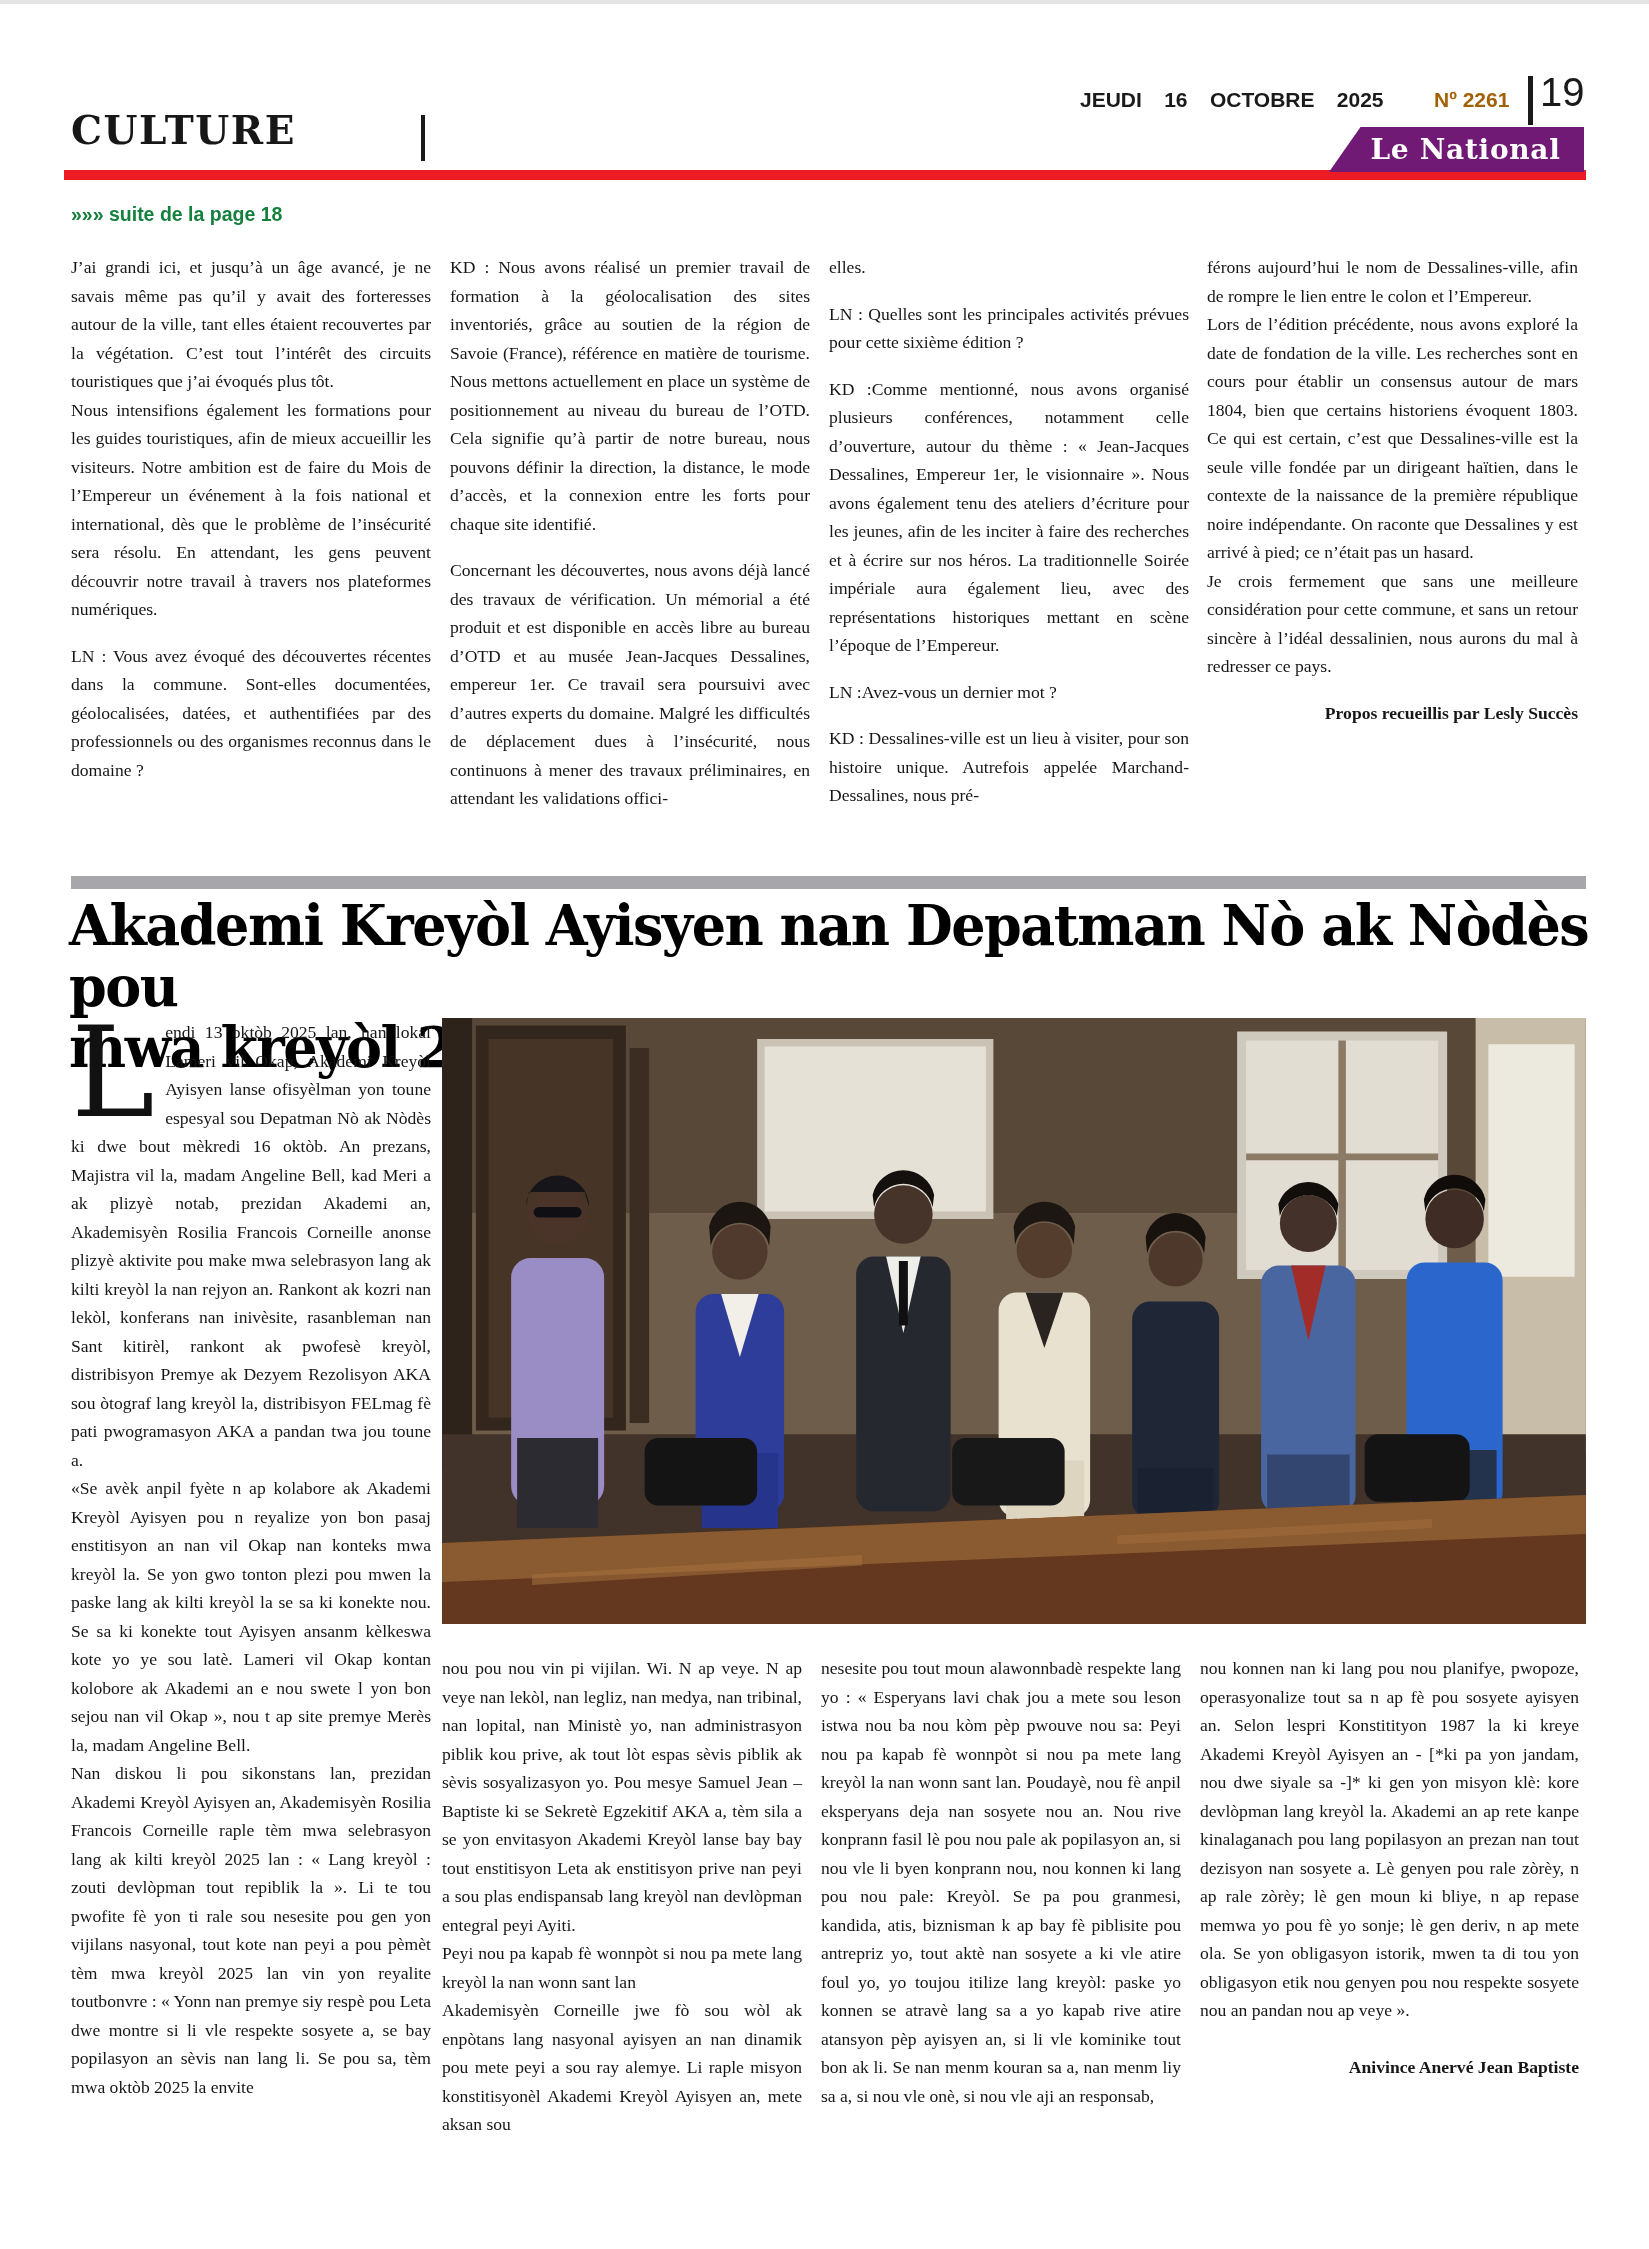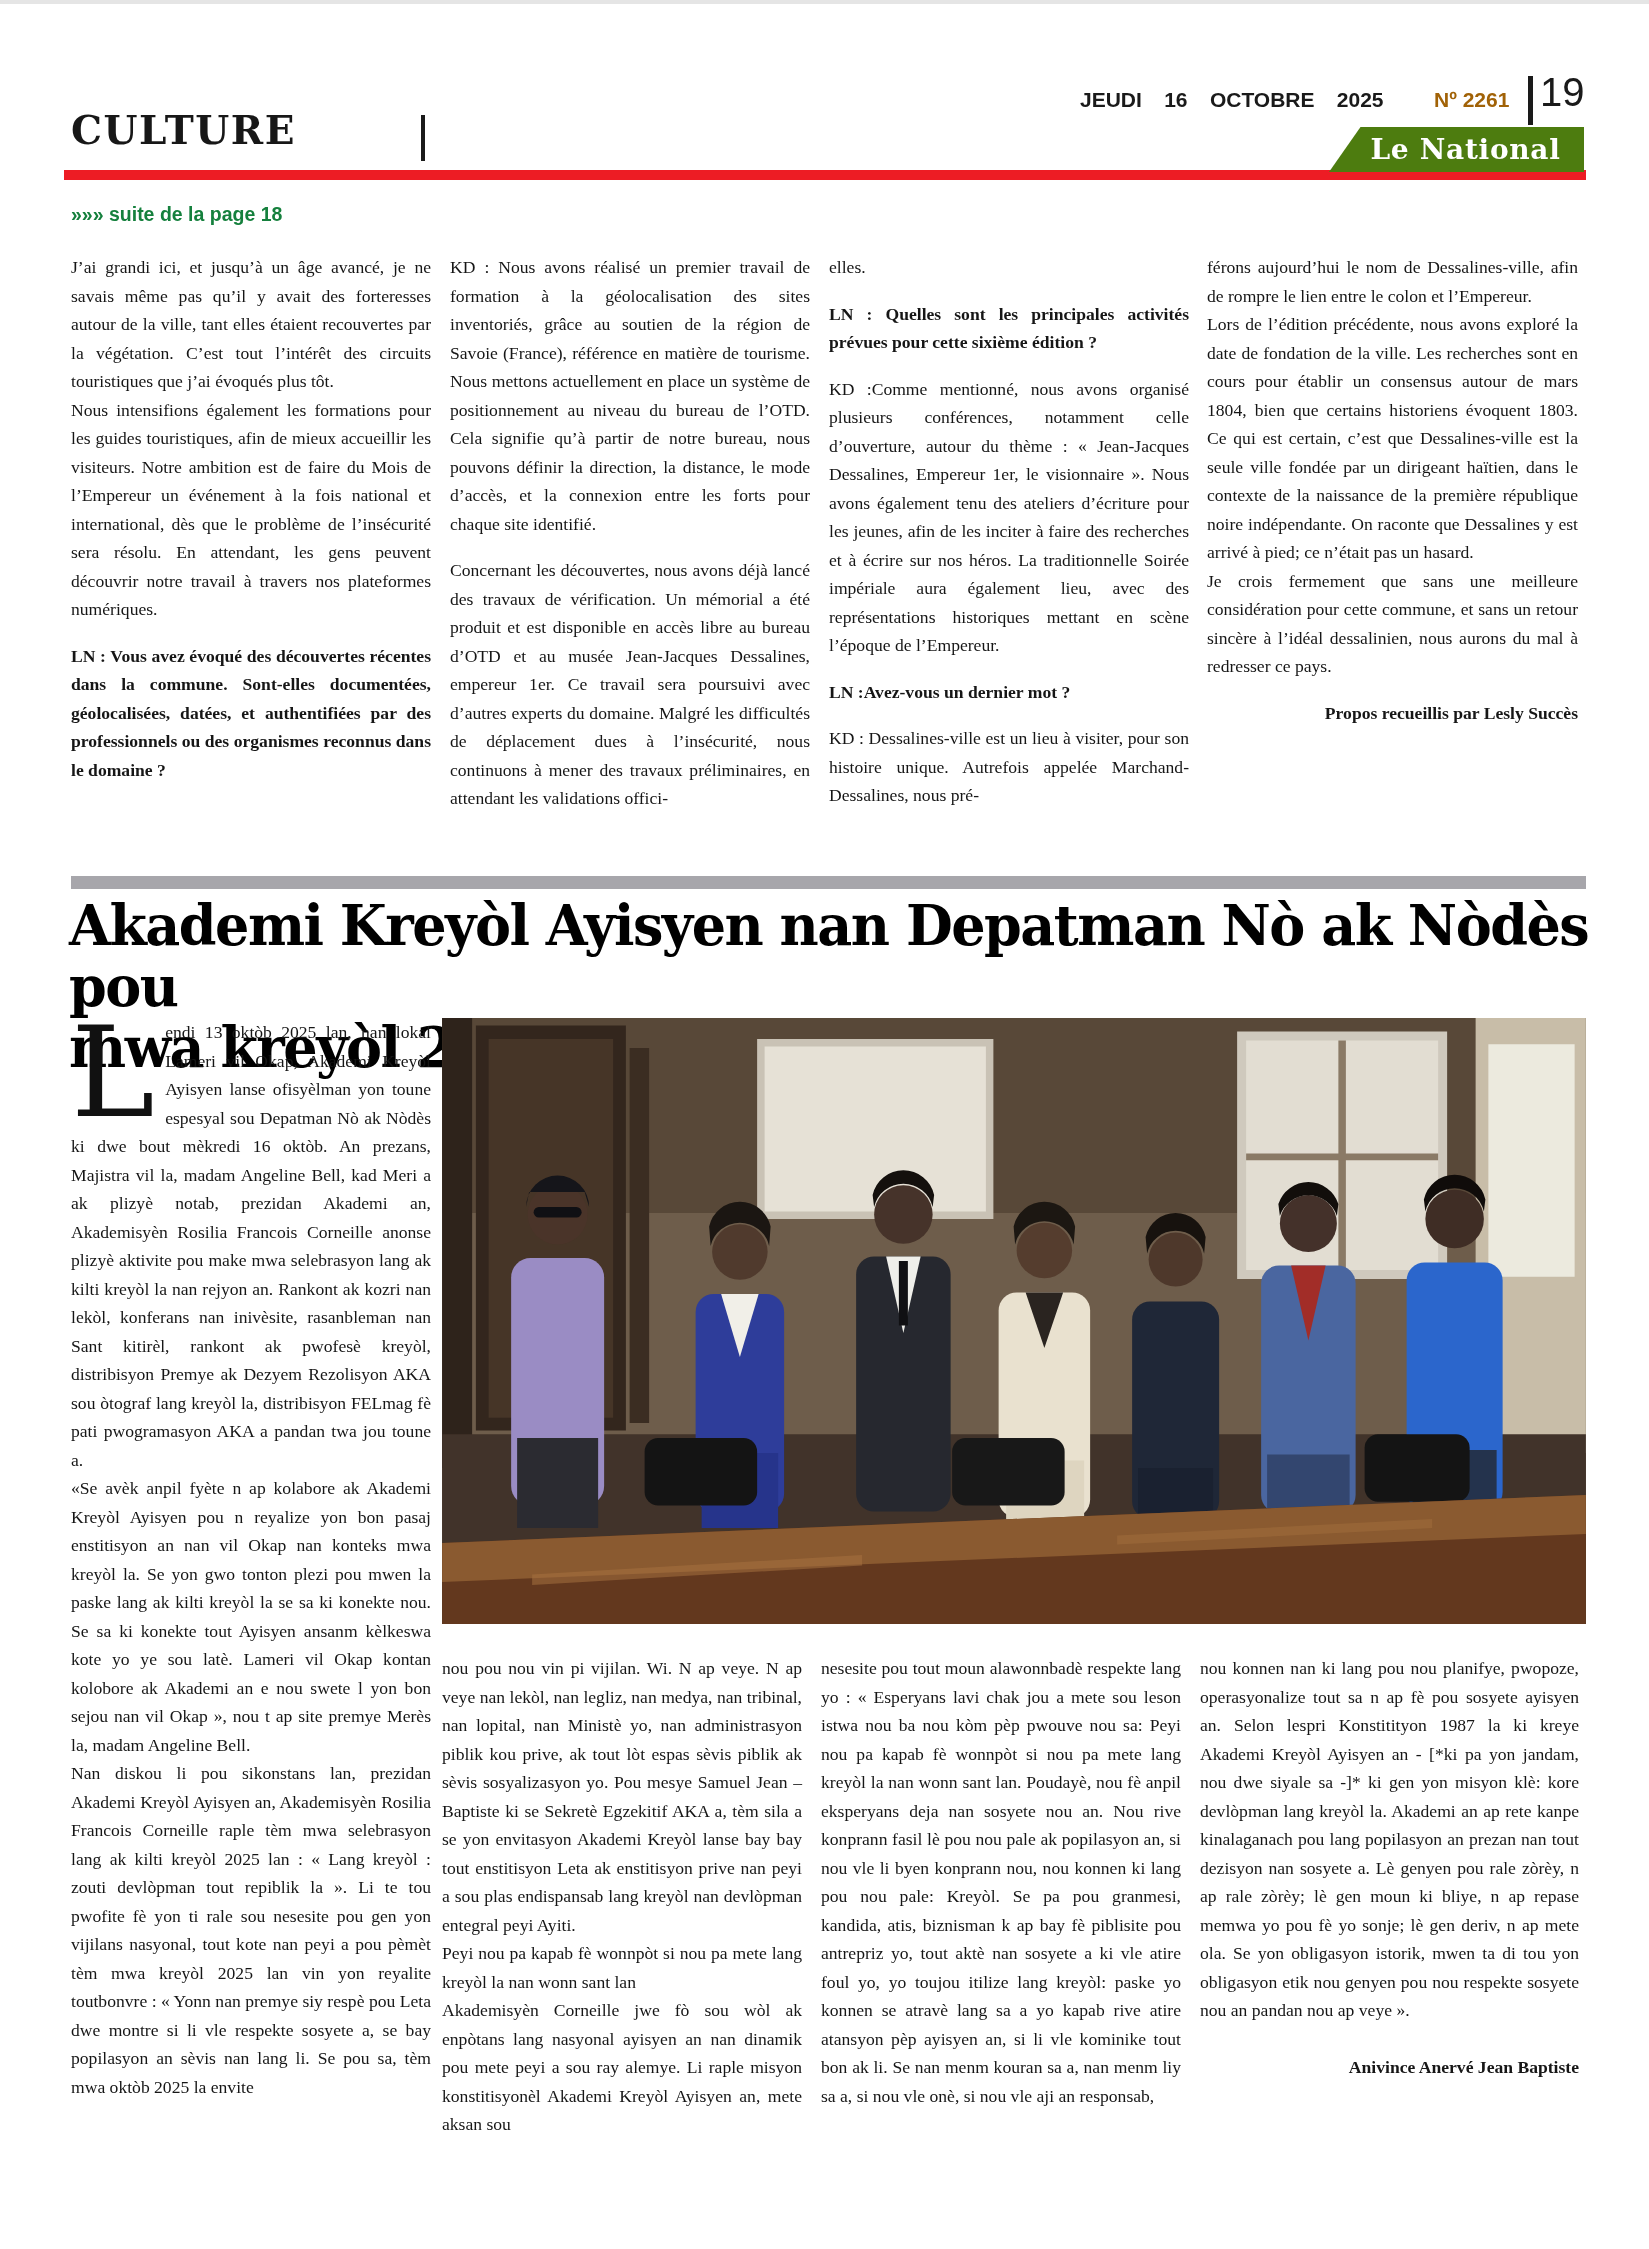--- a/index.html
+++ b/index.html
@@ -42,21 +42,21 @@
     position:absolute;left:71px;top:199px;font-family:"Liberation Sans", sans-serif;
     font-weight:bold;font-size:19.5px;
   }
   
   .col{
     position:absolute;top:249px;width:360px;text-align:justify;
     font-size:17.6px;line-height:28.5px;color:#161616;
   }
   .col p{margin:0;}
   .col p.gap{margin-top:18px;}
-  .q{font-weight:bold;}
+  .q{font-weight:normal;}
   .c1{left:71px;} .c2{left:450px;} .c3{left:829px;} .c4{left:1207px;width:371px;}
   
   .gray-divider{position:absolute;left:71px;top:872px;width:1515px;height:12.7px;}
   .headline{
     position:absolute;left:69px;top:891px;width:1545px;color:#000;
     font-family:"DejaVu Serif", serif;font-weight:bold;
     font-size:54px;line-height:58px;letter-spacing:-1.5px;
     transform:scaleY(1.05);transform-origin:top left;
   }
   
@@ -87,21 +87,21 @@
 
 <div class="page">
 
   <div class="section-title">CULTURE</div>
   <div class="header-vbar"></div>
   <div class="masthead-line">JEUDI 16 OCTOBRE 2025</div>
   <div class="issue-no">Nº 2261</div>
   <div class="pagenum-bar"></div>
   <div class="pagenum">19</div>
   <div class="red-rule" style="background: rgb(237, 28, 36);"></div>
-  <div class="brand-badge" style="background: #4d7c0f;">
+  <div class="brand-badge" style="background: #701a75;">
     <span>Le National</span>
   </div>
   <div class="continuation" style="color: #15803d;">»»» suite de la page  18</div>
 
   <div class="col c1">
     <p>J’ai grandi ici, et jusqu’à un âge avancé, je ne savais même pas qu’il y avait des forteresses autour de la ville, tant elles étaient recouvertes par la végétation. C’est tout l’intérêt des circuits touristiques que j’ai évoqués plus tôt.</p>
     <p>Nous intensifions également les formations pour les guides touristiques, afin de mieux accueillir les visiteurs. Notre ambition est de faire du Mois de l’Empereur un événement à la fois national et international, dès que le problème de l’insécurité sera résolu. En attendant, les gens peuvent découvrir notre travail à travers nos plateformes numériques.</p>
     <p class="gap q">LN : Vous avez évoqué des découvertes récentes dans la commune. Sont-elles documentées, géolocalisées, datées, et authentifiées par des professionnels ou des organismes reconnus dans le domaine ?</p>
   </div>
   <div class="col c2">

